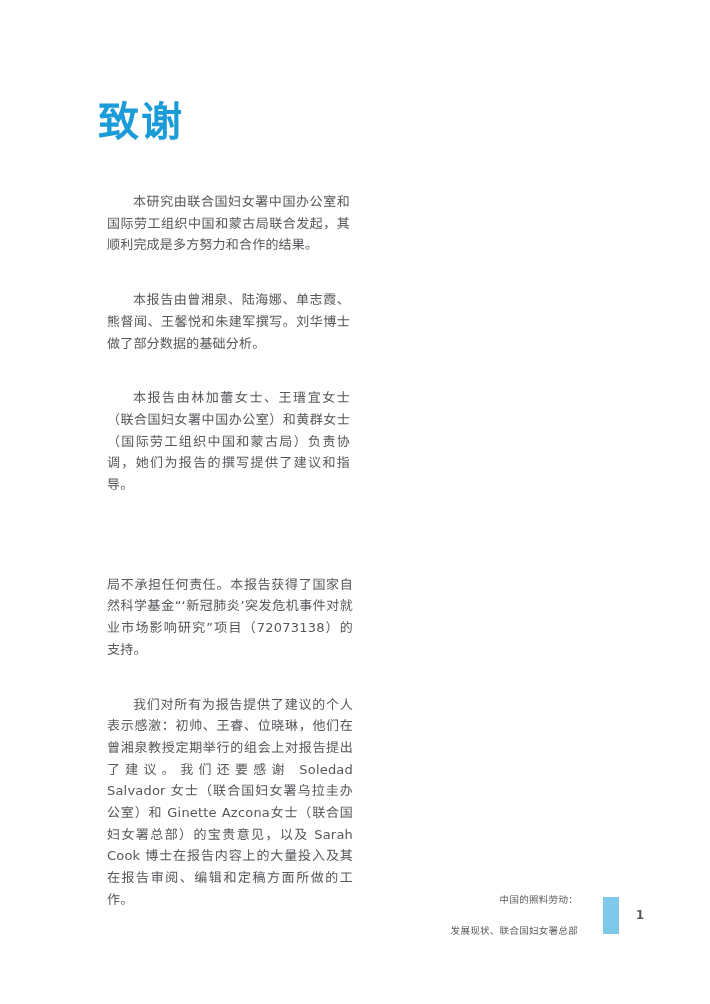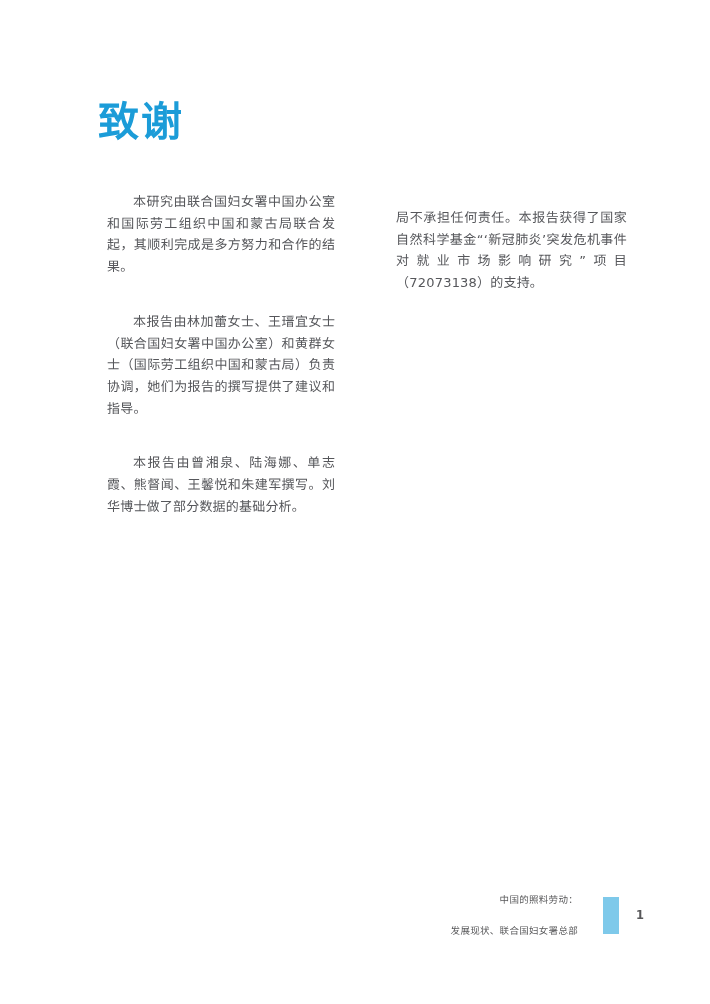--- a/index.html
+++ b/index.html
@@ -26,33 +26,34 @@
     color: #1b9cd8;
     line-height: 1.2;
   }
   .content {
     position: absolute;
     left: 75px;
     top: 159px;
     width: 568px;
     display: flex;
     gap: 29px;
+    flex-direction: column;
   }
   .col { width: 275px; }
   .col.right { width: 278px; }
   .col p {
     font-size: 13px;
     line-height: 21.7px;
     letter-spacing: 0.2px;
     color: #56575b;
     text-align: justify;
     text-indent: 2em;
     margin-bottom: 17px;
   }
-  .col p.continuation { text-indent: 0; margin-top: 16px; }
+  .col p.continuation { text-indent: 0; }
   .footer {
     position: absolute;
     right: 66px;
     bottom: 50px;
     display: flex;
     align-items: center;
   }
   .footer-title {
     text-align: right;
     font-size: 9.5px;
@@ -77,25 +78,26 @@
 </head>
 <body>
 
 <div class="page">
 
   <h1 class="doc-title">致谢</h1>
 
   <div class="content">
     <div class="col left">
       <p>本研究由联合国妇女署中国办公室和国际劳工组织中国和蒙古局联合发起，其顺利完成是多方努力和合作的结果。</p>
+      <p>本报告由曾湘泉、陆海娜、单志霞、熊督闻、王馨悦和朱建军撰写。刘华博士做了部分数据的基础分析。</p>
       <p>本报告由林加蕾女士、王瑨宜女士（联合国妇女署中国办公室）和黄群女士（国际劳工组织中国和蒙古局）负责协调，她们为报告的撰写提供了建议和指导。</p>
-      <p>本报告由曾湘泉、陆海娜、单志霞、熊督闻、王馨悦和朱建军撰写。刘华博士做了部分数据的基础分析。</p>
     </div>
     <div class="col right">
       <p class="continuation">局不承担任何责任。本报告获得了国家自然科学基金“‘新冠肺炎’突发危机事件对就业市场影响研究”项目（72073138）的支持。</p>
+      <p>我们对所有为报告提供了建议的个人表示感激：初帅、王睿、位晓琳，他们在曾湘泉教授定期举行的组会上对报告提出了建议。我们还要感谢 Soledad Salvador 女士（联合国妇女署乌拉圭办公室）和 Ginette Azcona女士（联合国妇女署总部）的宝贵意见，以及 Sarah Cook 博士在报告内容上的大量投入及其在报告审阅、编辑和定稿方面所做的工作。</p>
     </div>
   </div>
 
   <div class="footer">
     <div class="footer-title">
       <div>中国的照料劳动：</div>
       <div>发展现状、联合国妇女署总部</div>
     </div>
     <div class="footer-rule"></div>
     <div class="footer-pagenum">1</div>

